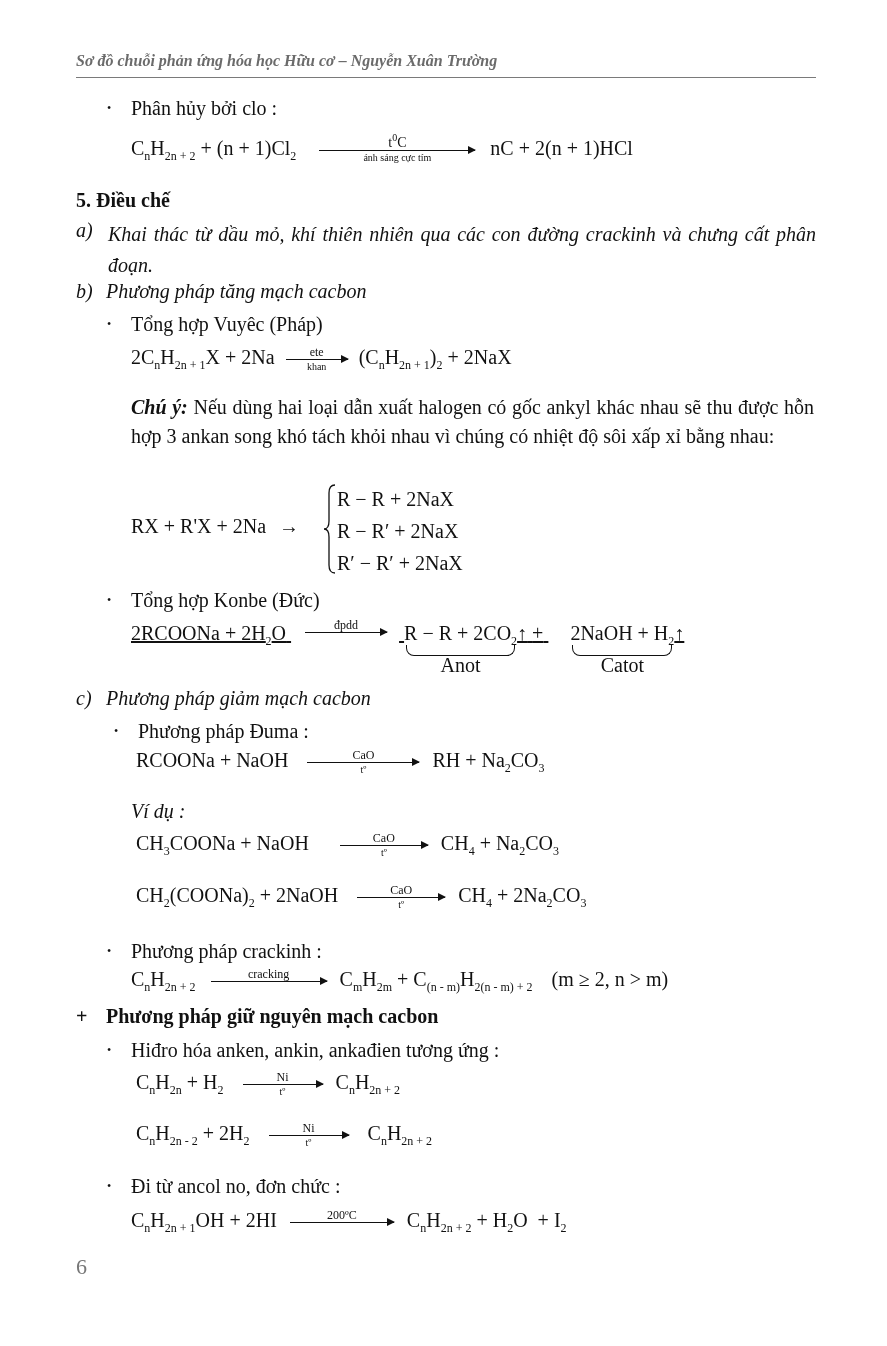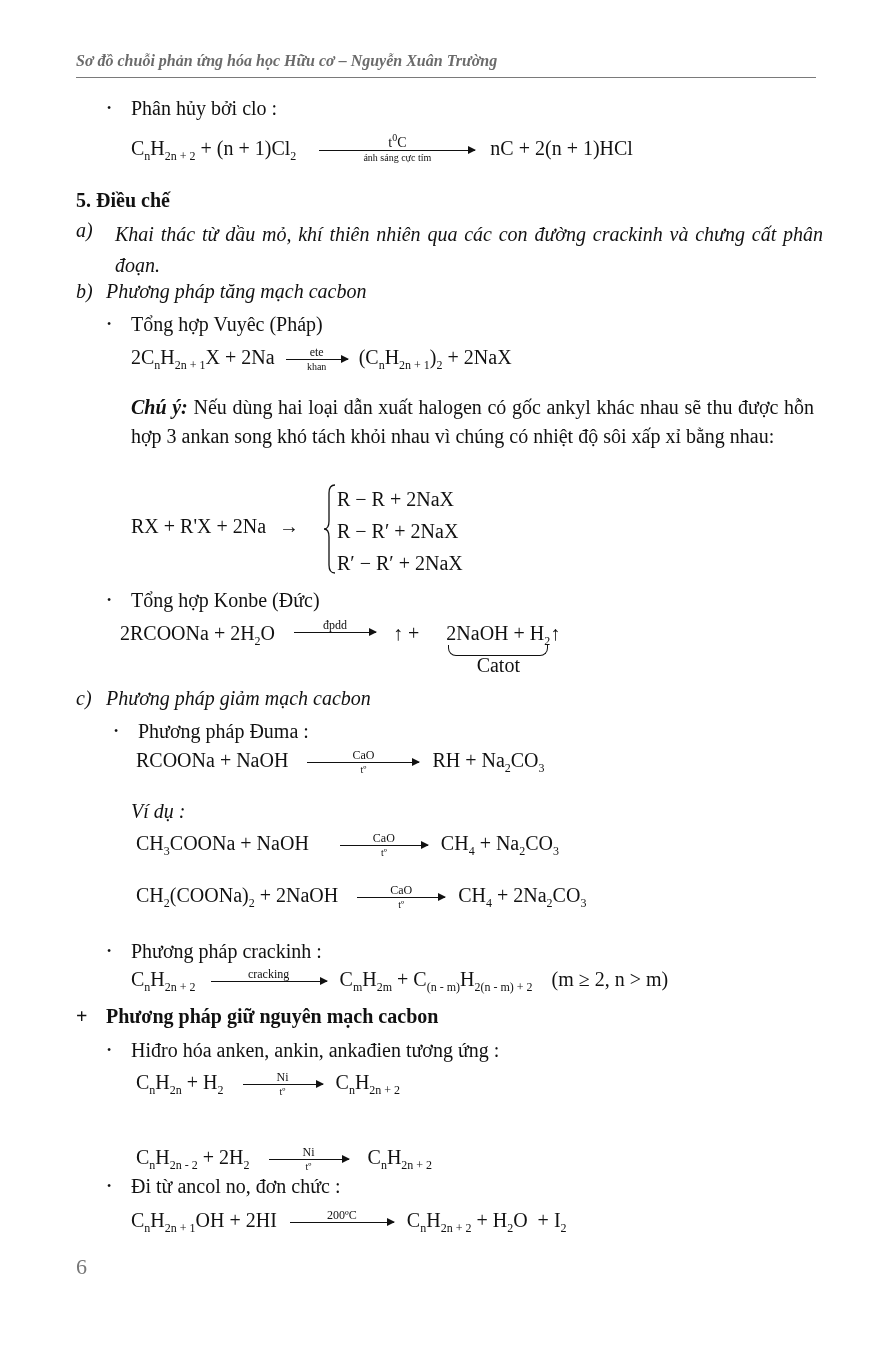--- a/index.html
+++ b/index.html
@@ -40,21 +40,21 @@
     <span class="top" style="font-size:14px;">t<sup style="font-size:10px;vertical-align:6px;">0</sup>C</span>
     <span class="line"></span>
     <span class="bot">ánh sáng cực tím</span>
   </span>
   <span>nC + 2(n + 1)HCl</span>
 </div>
 
 <div class="abs t b" style="left:76px;top:189px;">5.  Điều chế</div>
 
 <div class="abs t it" style="left:76px;top:219px;">a)</div>
-<div class="abs t it justify" style="left:115px;top:219px;width:708px;line-height:31px;">Khai thác từ dầu mỏ, khí thiên nhiên qua các con đường crackinh và chưng cất phân đoạn.</div>
+<div class="abs t it justify" style="left:108px;top:219px;width:708px;line-height:31px;">Khai thác từ dầu mỏ, khí thiên nhiên qua các con đường crackinh và chưng cất phân đoạn.</div>
 
 <div class="abs t it" style="left:76px;top:280px;">b)</div>
 <div class="abs t it" style="left:106px;top:280px;">Phương pháp tăng mạch cacbon</div>
 
 <div class="abs t" style="left:107px;top:313px;">
   <span class="bullet">•</span><span>Tổng hợp  Vuyêc (Pháp)</span>
 </div>
 <div class="abs t" style="left:131px;top:345px;">
   <span>2C<sub>n</sub>H<sub>2n + 1</sub>X + 2Na</span>
   <span class="rx" style="width:62px;">
@@ -81,27 +81,31 @@
 </div>
 <div class="abs t" style="left:337px;top:483px;line-height:32px;">
   <div>R − R + 2NaX</div>
   <div>R − R′ + 2NaX</div>
   <div>R′ − R′ + 2NaX</div>
 </div>
 
 <div class="abs t" style="left:107px;top:589px;">
   <span class="bullet">•</span><span>Tổng hợp Konbe (Đức)</span>
 </div>
-<div class="abs t" style="left:120px;top:622px;">
+<div class="abs t" style="left:131px;top:622px;text-decoration:underline;">
   <span style="vertical-align:top;">2RCOONa + 2H<sub>2</sub>O</span>
   <span class="rx" style="width:82px;margin-left:14px;margin-right:12px;vertical-align:top;top:-4px;">
     <span class="top">đpdd</span>
     <span class="line"></span>
   </span>
-  <span style="vertical-align:top;">↑</span>
+  <span class="ub" style="vertical-align:top;">
+    <span>R − R + 2CO<sub>2</sub></span>
+    <span class="ubrace"></span>
+    <span class="ulabel">Anot</span>
+  </span><span style="vertical-align:top;">↑</span>
   <span style="vertical-align:top;">+</span>
   <span class="ub" style="vertical-align:top;margin-left:22px;">
     <span>2NaOH + H<sub>2</sub></span>
     <span class="ubrace"></span>
     <span class="ulabel">Catot</span>
   </span><span style="vertical-align:top;">↑</span>
 </div>
 
 <div class="abs t it" style="left:76px;top:687px;">c)</div>
 <div class="abs t it" style="left:106px;top:687px;">Phương pháp giảm mạch cacbon</div>
@@ -163,21 +167,21 @@
 </div>
 <div class="abs t" style="left:136px;top:1070px;">
   <span>C<sub>n</sub>H<sub>2n</sub> + H<sub>2</sub></span>
   <span class="rx" style="width:80px;margin-left:14px;margin-right:8px;">
     <span class="top">Ni</span>
     <span class="line"></span>
     <span class="bot">tº</span>
   </span>
   <span>C<sub>n</sub>H<sub>2n + 2</sub></span>
 </div>
-<div class="abs t" style="left:136px;top:1121px;margin-top:24px;">
+<div class="abs t" style="left:136px;top:1121px;">
   <span>C<sub>n</sub>H<sub>2n - 2</sub> + 2H<sub>2</sub></span>
   <span class="rx" style="width:80px;margin-left:14px;margin-right:14px;">
     <span class="top">Ni</span>
     <span class="line"></span>
     <span class="bot">tº</span>
   </span>
   <span>C<sub>n</sub>H<sub>2n + 2</sub></span>
 </div>
 
 <div class="abs t" style="left:107px;top:1175px;">

